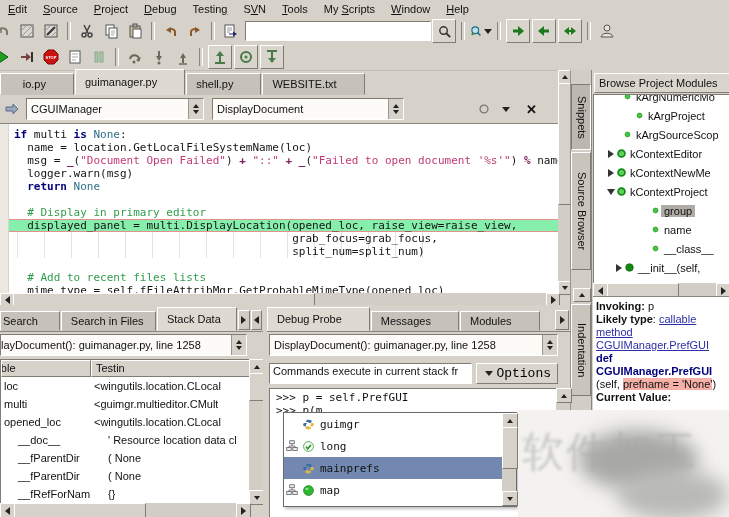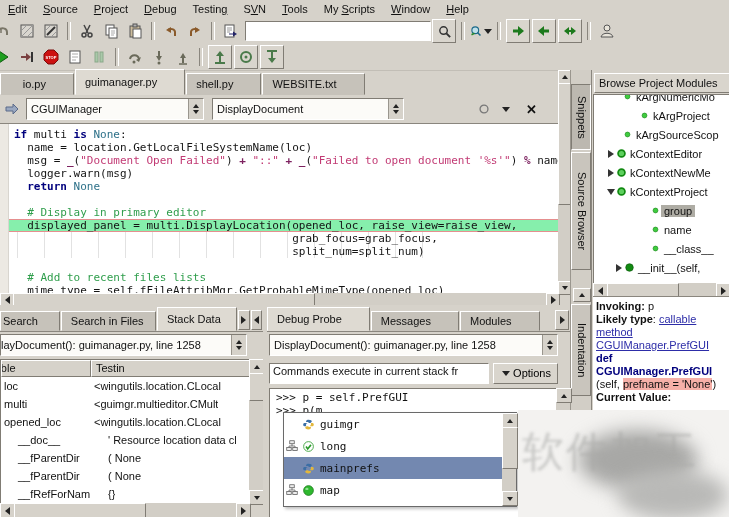--- a/index.html
+++ b/index.html
@@ -376,21 +376,21 @@
 <div id="rightcol" class="abs">
   <div id="browser-header">Browse Project Modules</div>
   <div id="tree">
       <div style="margin-top: -8px;">
         <div class="trow" style="padding-left: 28px;">
           <svg viewBox="0 0 16 16" width="11" height="11">
             <circle cx="8" cy="8" r="3.5" fill="#3ecc3e" stroke="#1a8a1a"></circle>
           </svg>
           <span class="lbl">kArgNumericMo</span>
         </div>
-        <div class="trow" style="padding-left: 28px; justify-content: center;">
+        <div class="trow" style="padding-left: 40px;">
           <svg viewBox="0 0 16 16" width="11" height="11">
             <circle cx="8" cy="8" r="3.5" fill="#3ecc3e" stroke="#1a8a1a"></circle>
           </svg>
           <span class="lbl">kArgProject</span>
         </div>
         <div class="trow" style="padding-left: 28px;">
           <svg viewBox="0 0 16 16" width="11" height="11">
             <circle cx="8" cy="8" r="3.5" fill="#3ecc3e" stroke="#1a8a1a"></circle>
           </svg>
           <span class="lbl">kArgSourceScop</span>
@@ -584,21 +584,21 @@
     <div class="combo" style="width:287px;">
       <span class="cval">DisplayDocument(): guimanager.py, line 1258</span>
       <span class="spin">
           <span class="tri-u"></span>
           <span class="tri-d"></span>
         </span>
     </div>
   </div>
   <div class="abs" style="left:2px;top:52px;width:289px;height:24px;display:flex;align-items:center;gap:4px;">
     <div class="sunken white" style="width:213px;height:17px;padding:1px 3px;white-space:nowrap;overflow:hidden;">Commands execute in current stack fr</div>
-    <button class="raised" style="background:#d9d5cd;height:21px;font-size:11px;display:flex;align-items:center;gap:3px;padding:0 6px;font-family:Liberation Sans, sans-serif;">
+    <button class="raised" style="background:#d9d5cd;height:21px;font-size:13px;display:flex;align-items:center;gap:3px;padding:0 6px;font-family:Liberation Mono, monospace;">
         <span class="caret-down"></span>
         <span>Options</span>
       </button>
   </div>
   <div id="console">
       <div>&gt;&gt;&gt; p = self.PrefGUI</div>
       <div>&gt;&gt;&gt; p(m</div>
     </div>
   <div class="abs sb" style="left:289px;top:79px;width:14px;height:129px;">
     <div class="sbtn abs" style="left:0;top:0;width:14px;height:13px;">

